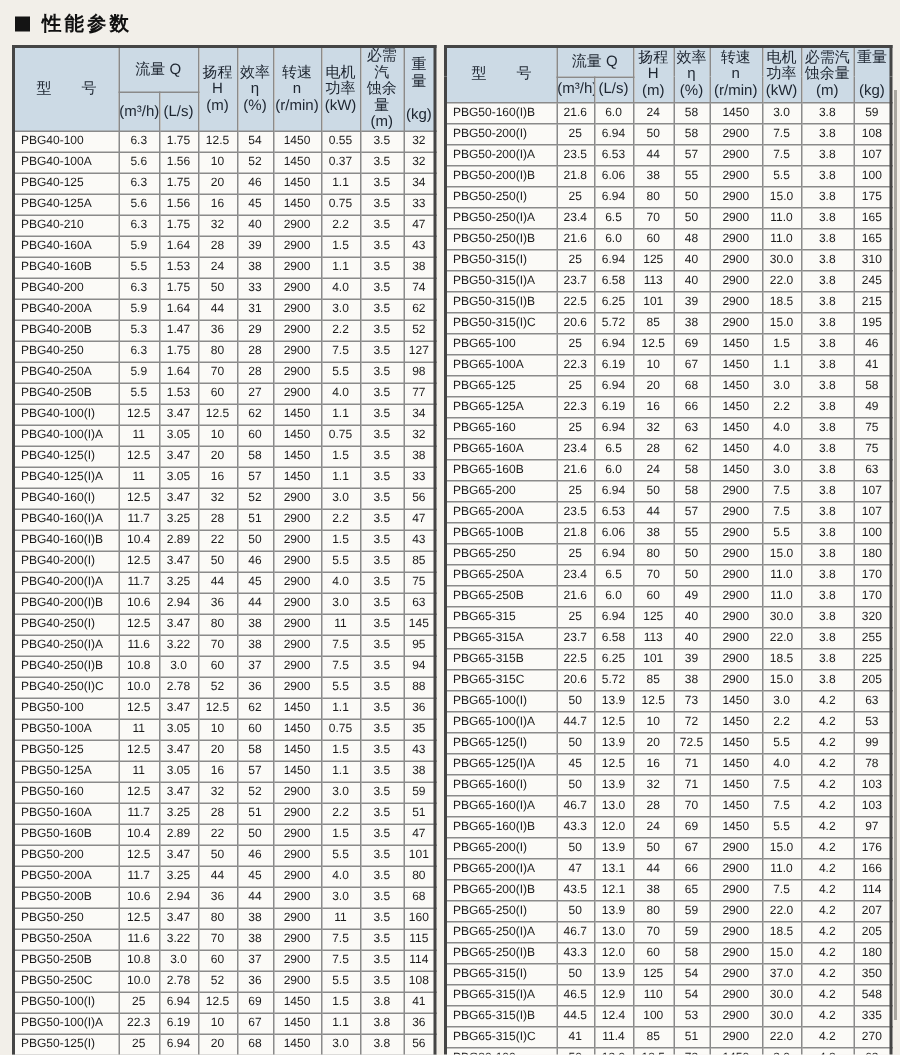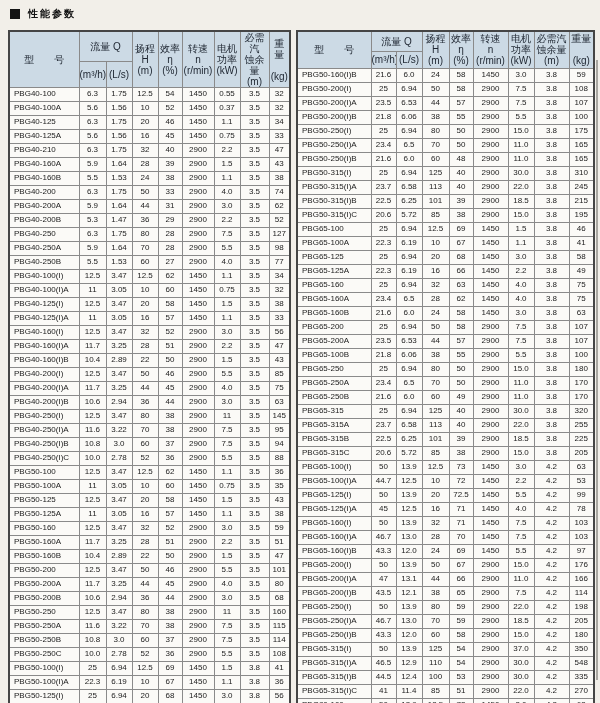--- a/index.html
+++ b/index.html
@@ -7,21 +7,21 @@
     --grid-line:#8a8a8a; --table-border:#454545; --text:#1b1b1b;
   }
   html,body{margin:0;padding:0;}
   body{
     width:600px;height:703px;background:var(--page-bg);
     font-family:"Liberation Sans","DejaVu Sans",sans-serif;color:var(--text);
     position:relative;overflow:hidden;
   }
   .title-row{position:absolute;left:10px;top:7px;display:flex;align-items:center;gap:8px;}
   .bullet{width:10px;height:10px;background:#141414;display:inline-block;}
-  .title-text{font-size:10px;font-weight:bold;letter-spacing:2px;color:#111;}
+  .title-text{font-size:13px;font-weight:bold;letter-spacing:2px;color:#111;}
   table.ptable{
     position:absolute;top:30px;border-collapse:collapse;table-layout:fixed;
     background:var(--cell-bg);border:2px solid var(--table-border);height:659px;
   }
   table.ptable.left{left:8px;width:281px;}
   table.ptable.right{left:296px;width:297px;}
   .ptable th,.ptable td{
     border:1px solid var(--grid-line);padding:0;font-size:8px;line-height:1.05;
     text-align:center;vertical-align:middle;overflow:hidden;color:var(--text);
   }
@@ -1055,21 +1055,21 @@
       </tr>
       <tr>
         <td class="model">PBG65-250(I)</td>
         <td>50</td>
         <td>13.9</td>
         <td>80</td>
         <td>59</td>
         <td>2900</td>
         <td>22.0</td>
         <td>4.2</td>
-        <td class="kgcol">198</td>
+        <td class="kgcol">207</td>
       </tr>
       <tr>
         <td class="model">PBG65-250(I)A</td>
         <td>46.7</td>
         <td>13.0</td>
         <td>70</td>
         <td>59</td>
         <td>2900</td>
         <td>18.5</td>
         <td>4.2</td>

